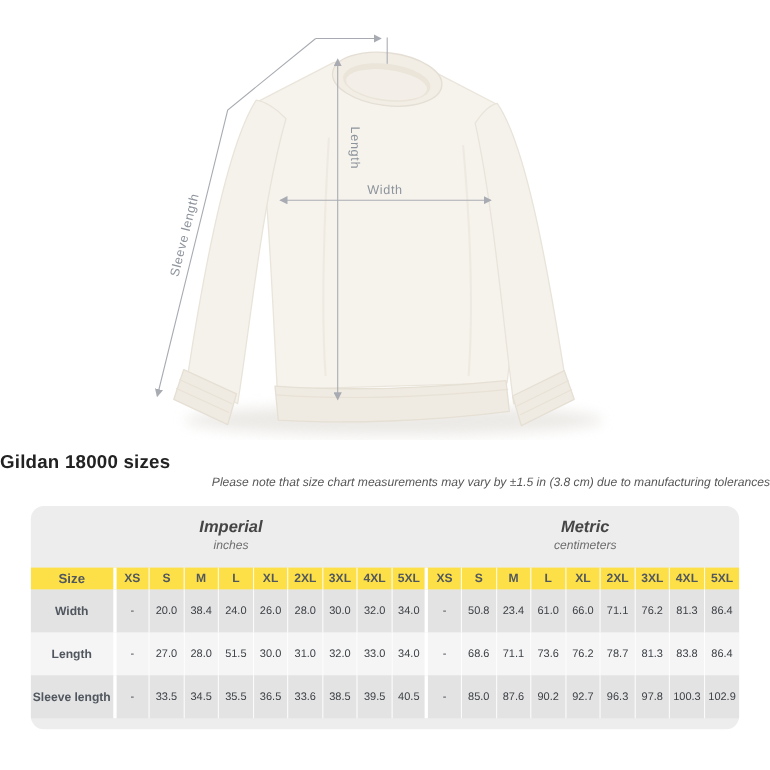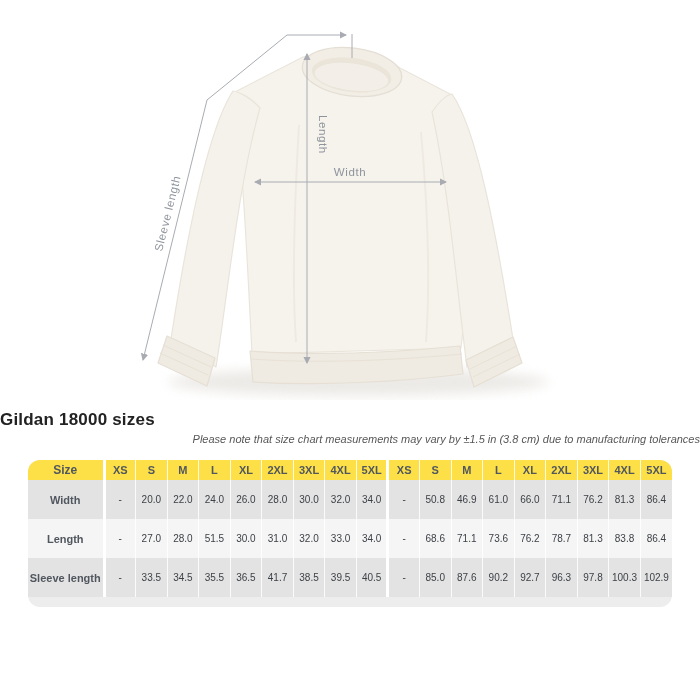--- a/index.html
+++ b/index.html
@@ -102,20 +102,30 @@
       <text transform="translate(319,115) rotate(90)" text-anchor="start">Length</text>
       <text transform="translate(162,252) rotate(-76)" text-anchor="start">Sleeve length</text>
     </g>
   </svg>
 </div>
 
 <h1 class="page-title">Gildan 18000 sizes</h1>
 <p class="subtitle">Please note that size chart measurements may vary by ±1.5 in (3.8 cm) due to manufacturing tolerances</p>
 
 <div class="table-card">
+  <div class="units-row">
+    <div class="half imperial">
+      <div class="unit-name">Imperial</div>
+      <div class="unit-sub">inches</div>
+    </div>
+    <div class="half metric">
+      <div class="unit-name">Metric</div>
+      <div class="unit-sub">centimeters</div>
+    </div>
+  </div>
 
   <table class="size-table">
     <colgroup>
       <col class="c-label">
         <col span="18">
     </colgroup>
     <thead>
       <tr id="size-header-row">
         <th class="rowlabel">Size</th>
       <th class="val first-val">XS</th>
@@ -136,30 +146,30 @@
           <th class="val">3XL</th>
           <th class="val">4XL</th>
           <th class="val">5XL</th>
         </tr>
     </thead>
     <tbody id="size-table-body">
         <tr class="shade">
           <th class="rowlabel">Width</th>
           <td class="val first-val">-</td>
           <td class="val">20.0</td>
-          <td class="val">22.0</td>
+          <td class="val">38.4</td>
           <td class="val">24.0</td>
           <td class="val">26.0</td>
           <td class="val">28.0</td>
           <td class="val">30.0</td>
           <td class="val">32.0</td>
           <td class="val">34.0</td>
           <td class="val metric-start">-</td>
           <td class="val">50.8</td>
-          <td class="val">46.9</td>
+          <td class="val">23.4</td>
           <td class="val">61.0</td>
           <td class="val">66.0</td>
           <td class="val">71.1</td>
           <td class="val">76.2</td>
           <td class="val">81.3</td>
           <td class="val">86.4</td>
         </tr>
         <tr class="light">
           <th class="rowlabel">Length</th>
           <td class="val first-val">-</td>
@@ -181,21 +191,21 @@
           <td class="val">83.8</td>
           <td class="val">86.4</td>
         </tr>
         <tr class="shade">
           <th class="rowlabel">Sleeve length</th>
           <td class="val first-val">-</td>
           <td class="val">33.5</td>
           <td class="val">34.5</td>
           <td class="val">35.5</td>
           <td class="val">36.5</td>
-          <td class="val">41.7</td>
+          <td class="val">33.6</td>
           <td class="val">38.5</td>
           <td class="val">39.5</td>
           <td class="val">40.5</td>
           <td class="val metric-start">-</td>
           <td class="val">85.0</td>
           <td class="val">87.6</td>
           <td class="val">90.2</td>
           <td class="val">92.7</td>
           <td class="val">96.3</td>
           <td class="val">97.8</td>

